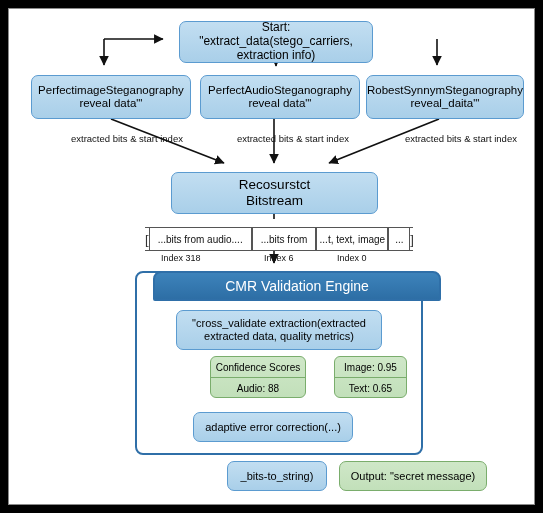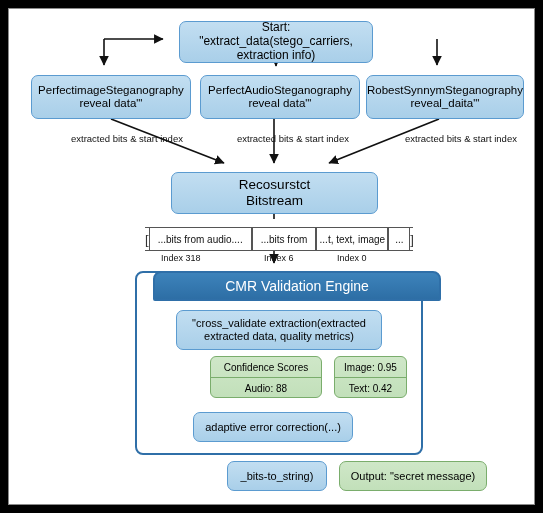--- a/index.html
+++ b/index.html
@@ -74,21 +74,21 @@
   #cmr{position:absolute;left:126px;top:262px;width:288px;height:184px;
     border:2px solid #2f6fa8;border-radius:8px;background:#fff;box-sizing:border-box;}
   #cmr-head{position:absolute;left:-2px;top:-2px;width:288px;height:30px;
     background:linear-gradient(180deg,#3d83bb 0%,#2d6ea5 100%);
     border:2px solid #2f6fa8;border-radius:8px 8px 2px 2px;
     color:#fff;font-size:14px;display:flex;align-items:center;justify-content:center;
     box-sizing:border-box;margin-left:18px;}
 
   #cross{left:167px;top:301px;width:206px;height:40px;font-size:11px;padding:0 5px;}
 
-  #conf{position:absolute;left:201px;top:347px;width:112px;height:42px;
+  #conf{position:absolute;left:201px;top:347px;width:96px;height:42px;
     border:1px solid #7aad6c;border-radius:6px;overflow:hidden;box-sizing:border-box;
     background:linear-gradient(180deg,#cfe7c8 0%,#c2e0ba 100%);}
   #conf .row{height:20px;display:flex;align-items:center;justify-content:center;font-size:10px;}
   #conf .sep{height:1px;background:#7aad6c;}
 
   #imgtxt{position:absolute;left:304px;top:347px;width:73px;height:42px;
     border:1px solid #7aad6c;border-radius:6px;overflow:hidden;box-sizing:border-box;
     background:linear-gradient(180deg,#cfe7c8 0%,#c2e0ba 100%);margin-left:21px;}
   #imgtxt .row{height:20px;display:flex;align-items:center;justify-content:center;font-size:10px;}
   #imgtxt .sep{height:1px;background:#7aad6c;}
@@ -201,21 +201,21 @@
 
     <div id="conf">
       <div class="row">Confidence Scores</div>
       <div class="sep"></div>
       <div class="row">Audio: 88</div>
     </div>
 
     <div id="imgtxt">
       <div class="row">Image: 0.95</div>
       <div class="sep"></div>
-      <div class="row">Text: 0.42</div>
+      <div class="row">Text: 0.65</div>
     </div>
 
     <div class="node blue" id="aec">adaptive error correction(...)</div>
 
     <div class="node blue" id="bits2str">_bits-to_string)</div>
     <div class="node green" id="output">Output: "secret message)</div>
 
   </div>
 </div>
 

